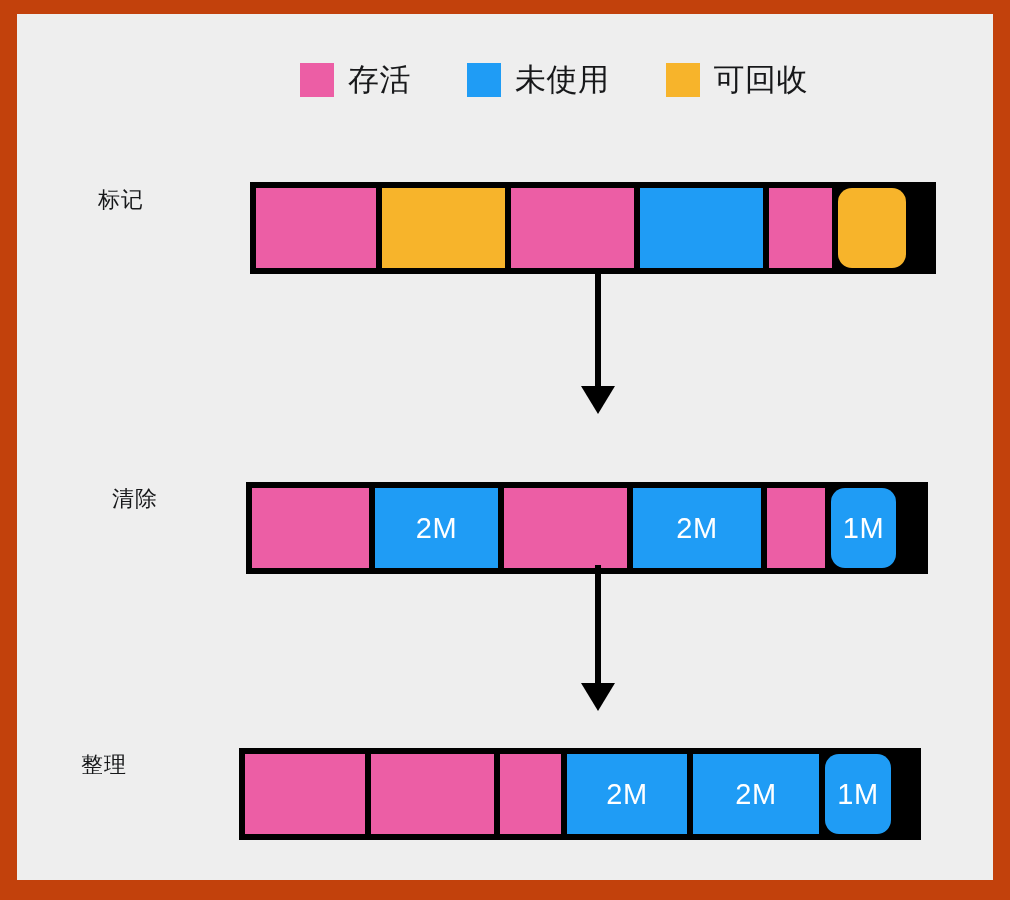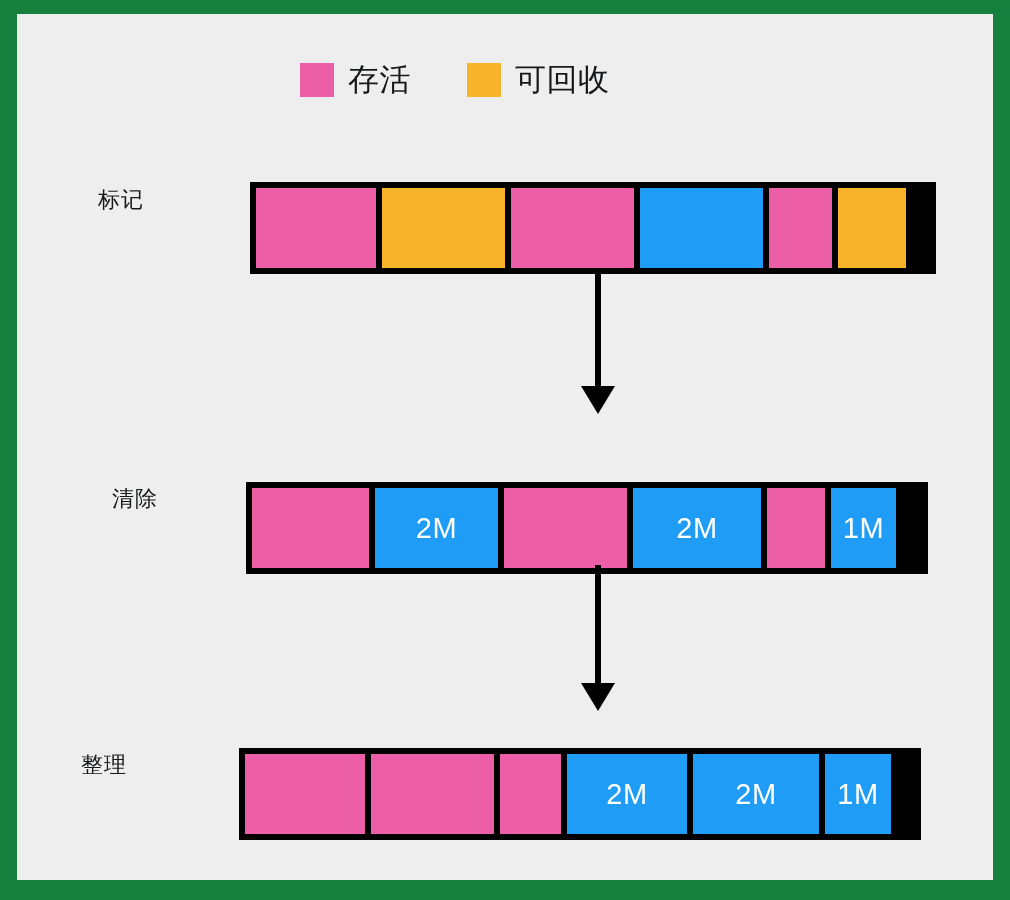--- a/index.html
+++ b/index.html
@@ -11,21 +11,21 @@
     width: 1010px;
     height: 900px;
     font-family: "Liberation Sans", "DejaVu Sans", sans-serif;
     overflow: hidden;
   }
 
   #canvas {
     position: relative;
     width: 1010px;
     height: 900px;
-    background: #15803d;
+    background: #c2410c;
   }
 
   
   #panel {
     position: absolute;
     left: 17px;
     top: 14px;
     width: 976px;
     height: 866px;
     background: #eeeeee;
@@ -81,21 +81,21 @@
     box-sizing: border-box;
     display: flex;
     align-items: center;
     justify-content: center;
     color: #ffffff;
     font-size: 29px;
     letter-spacing: 0.5px;
     border-right: 6px solid #000000;
     overflow: hidden;
   }
-  .cell:last-child { border-right: 0; }
+  .cell:last-child { border-right: 0; border-radius: 14px; }
 
   
   .arrow {
     position: absolute;
   }
   .arrow-shaft {
     position: absolute;
     left: 0;
     top: 0;
     width: 6px;
@@ -116,20 +116,24 @@
 
 <div id="canvas">
   <div id="panel"></div>
 
   <div id="legend">
     <div class="legend-item">
       <span class="legend-swatch" style="background:#ec5ea5"></span>
       <span class="legend-label">存活</span>
     </div>
     <div class="legend-item">
+      <span class="legend-swatch" style="background:#1f9cf5"></span>
+      <span class="legend-label">未使用</span>
+    </div>
+    <div class="legend-item">
       <span class="legend-swatch" style="background:#f7b42b"></span>
       <span class="legend-label">可回收</span>
     </div>
   </div>
 
   <div class="row-label" style="left:98px; top:185px;">标记</div>
   <div class="bar" style="left:250px; top:156px; width:686px; height:92px;">
     <div class="cell" style="width:126px; background:#ec5ea5;">
         <span></span>
       </div>

